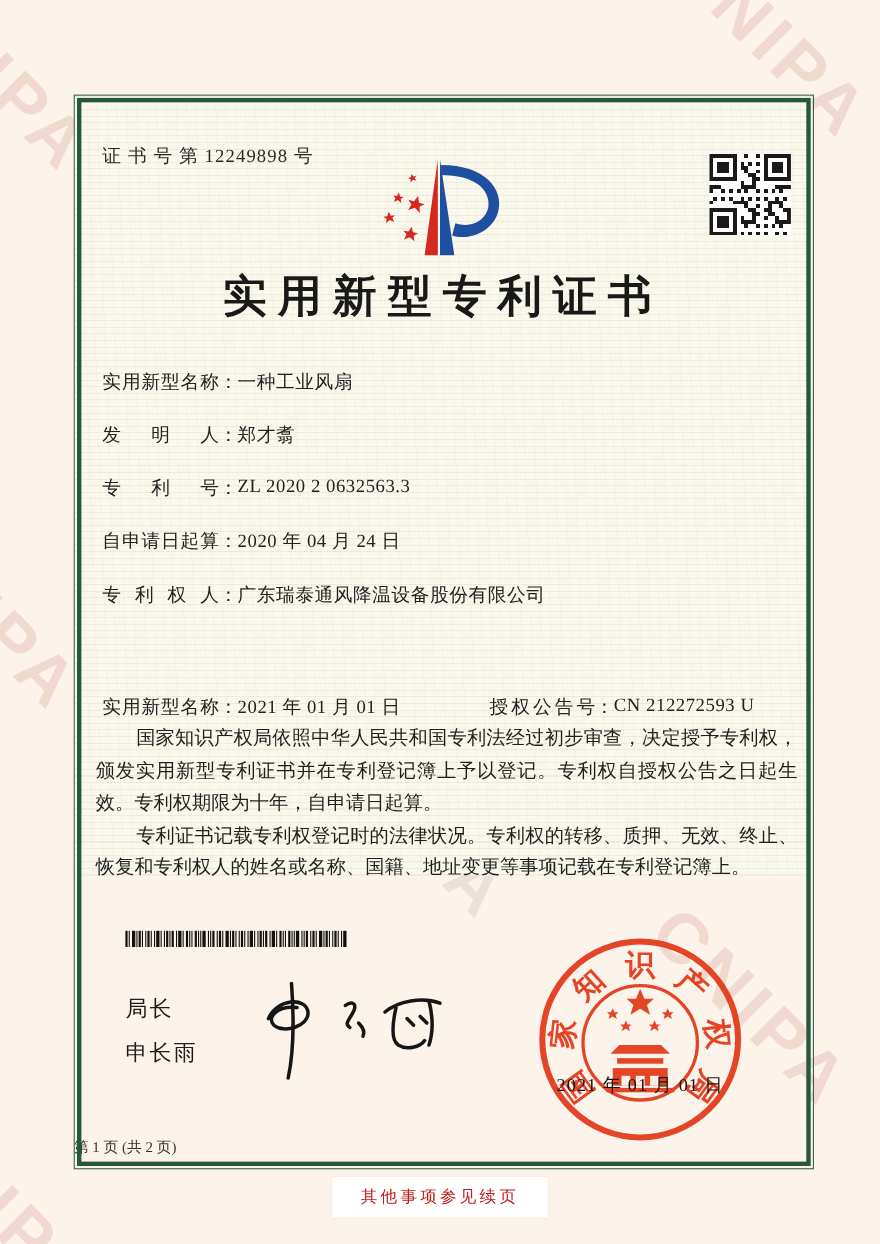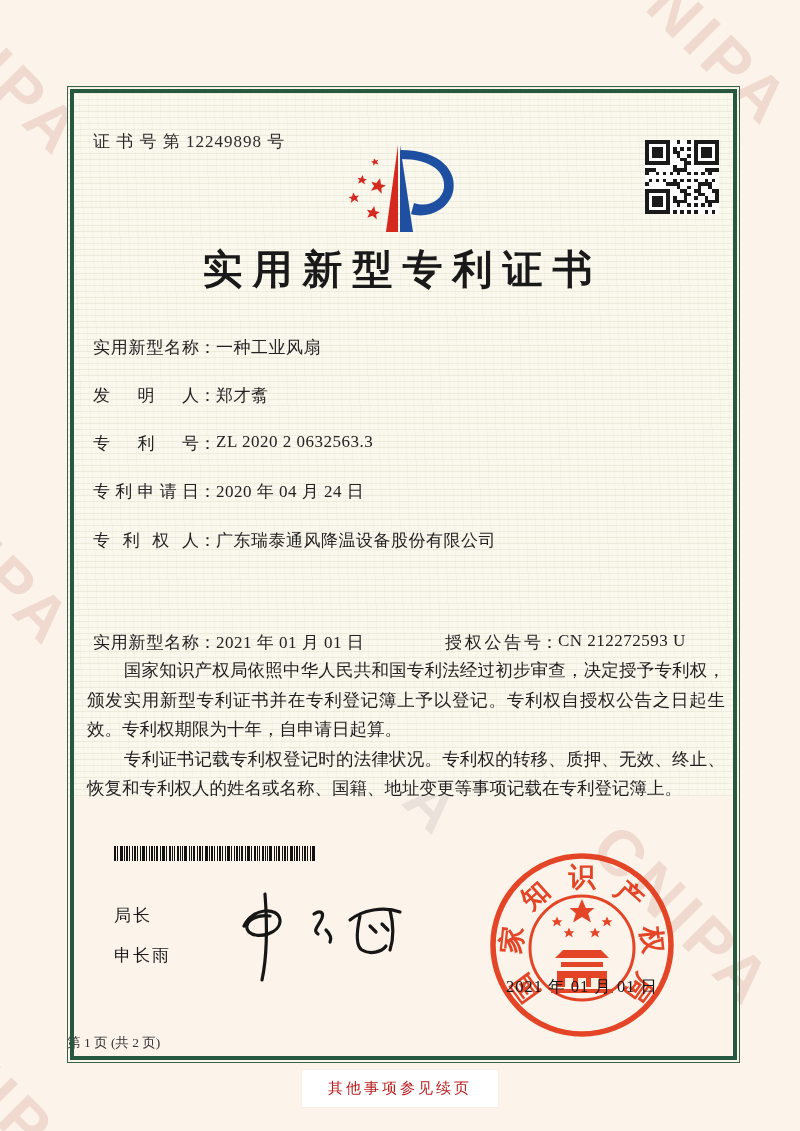--- a/index.html
+++ b/index.html
@@ -29,21 +29,21 @@
   .row{left:26px;font-size:17px;color:#222;white-space:nowrap;}
   .flabel{display:inline-block;width:106px;text-align:justify;text-align-last:justify;
       text-justify:inter-character;vertical-align:top;}
   .fcolon{display:inline-block;vertical-align:top;}
   .fvalue{display:inline-block;vertical-align:top;letter-spacing:0.5px;}
   .addrv{display:inline-block;width:505px;white-space:normal;letter-spacing:0.5px;}
   .grant2{position:absolute;left:352px;top:0;white-space:nowrap;}
   .bodytext{left:20px;top:570px;width:638px;font-size:17.5px;line-height:29.5px;
       color:#1f1f1f;text-align:justify;}
   .bodytext p{margin:0;text-indent:2.1em;}
-  .sigtitle{left:47px;font-size:17px;color:#1d1d1d;
+  .sigtitle{left:47px;font-size:20px;color:#1d1d1d;
       font-family:"Liberation Sans","DejaVu Sans",sans-serif;letter-spacing:2px;}
   .pageno{left:0;top:948px;width:671px;font-size:13.5px;color:#333;}
   .seal{left:487px;top:850px;width:190px;height:190px;opacity:.93;}
   .sealring span{position:absolute;font-size:27px;font-weight:bold;color:#e23818;
       font-family:"Liberation Sans","DejaVu Sans",sans-serif;width:28px;height:28px;
       text-align:center;line-height:28px;}
   .sealdate{left:487px;top:976px;width:190px;text-align:center;font-size:16.5px;
       color:#151515;letter-spacing:1px;white-space:nowrap;}
   .contnote{left:50%;top:1070px;transform:translateX(-50%);background:#ffffff;
       padding:9px 26px;font-size:15px;letter-spacing:3px;color:#b91c1c;white-space:nowrap;
@@ -192,21 +192,21 @@
     <div class="abs row" style="top:250px">
       <span class="flabel">实用新型名称</span><span class="fcolon">：</span><span class="fvalue">一种工业风扇</span>
     </div>
     <div class="abs row" style="top:298px">
       <span class="flabel">发明人</span><span class="fcolon">：</span><span class="fvalue">郑才翥</span>
     </div>
     <div class="abs row" style="top:346px">
       <span class="flabel">专利号</span><span class="fcolon">：</span><span class="fvalue">ZL 2020 2 0632563.3</span>
     </div>
     <div class="abs row" style="top:394px">
-      <span class="flabel">专利申请日</span><span class="fcolon">：</span><span class="fvalue">2020 年 04 月 24 日</span>
+      <span class="flabel">自申请日起算</span><span class="fcolon">：</span><span class="fvalue">2020 年 04 月 24 日</span>
     </div>
     <div class="abs row" style="top:443px">
       <span class="flabel">专利权人</span><span class="fcolon">：</span><span class="fvalue">广东瑞泰通风降温设备股份有限公司</span>
     </div>
     <div class="abs row" style="top:545px">
       <span class="flabel">实用新型名称</span><span class="fcolon">：</span><span class="fvalue">2021 年 01 月 01 日</span>
       <span class="grant2">
         <span class="flabel" style="width:96px">授权公告号</span><span class="fcolon">：</span><span class="fvalue">CN 212272593 U</span>
       </span>
     </div>

